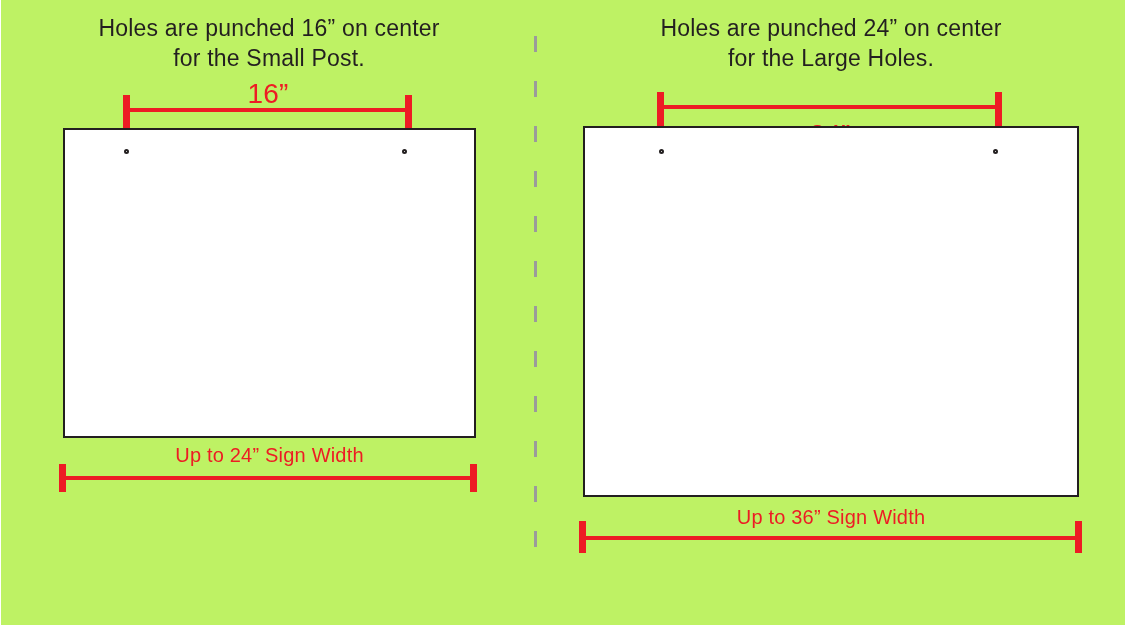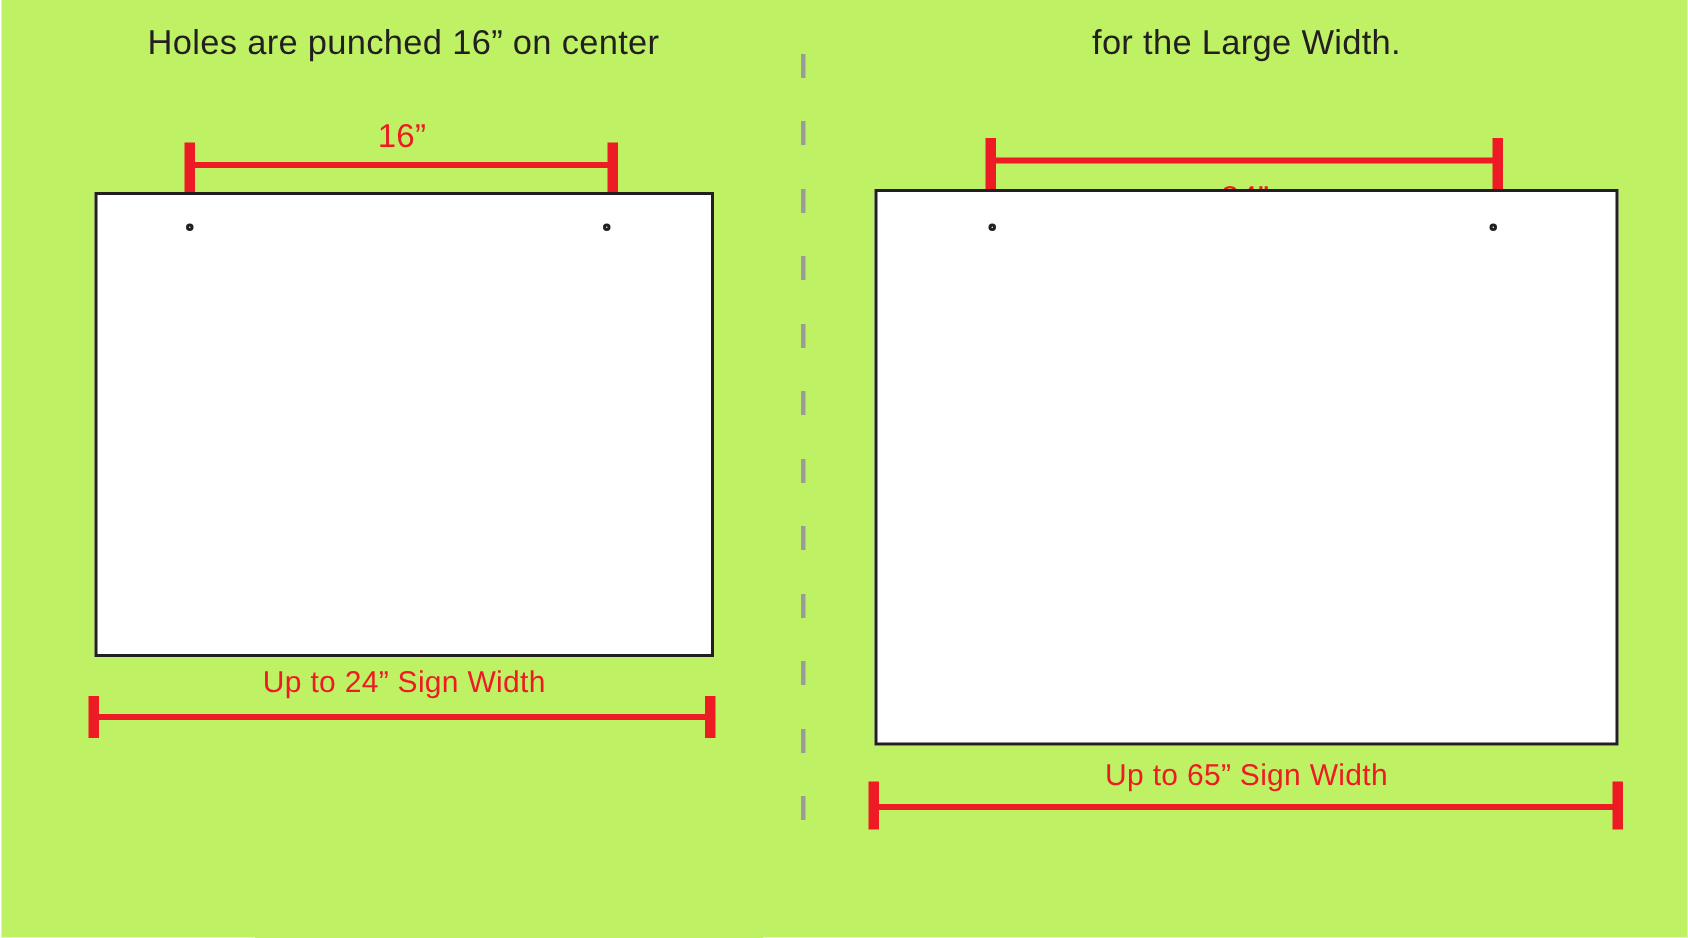--- a/index.html
+++ b/index.html
@@ -50,21 +50,21 @@
     position: absolute;
     width: 7px;
     background: var(--red, #ed1c24);
   }
   .dim-label {
     position: absolute;
     color: var(--red, #ed1c24);
     text-align: center;
     letter-spacing: 0.2px;
   }
-  .dim-label.spacing { font-size: 22px; }
+  .dim-label.spacing { font-size: 28px; }
   .dim-label.width   { font-size: 20px; }
 
   
   .divider {
     position: absolute;
     width: 3px;
     background: repeating-linear-gradient(
       to bottom,
       var(--divider, #9b9b9b) 0px,
       var(--divider, #9b9b9b) 16px,
@@ -74,20 +74,21 @@
   }
 </style>
 </head>
 <body>
 
 <div id="canvas">
 
   <div>
     <div class="panel-title" style="left:52px; top:13px; width:432px;">
       <div>Holes are punched 16” on center</div>
+      <div>for the Small Post.</div>
     </div>
 
     <div>
       <div class="dim-label spacing" style="left:126px; top:78px; width:282px;">16”</div>
       <div class="dim-line" style="left:126px; top:108px; width:282px;"></div>
       <div class="dim-tick" style="left:122px; top:95px; height:35px;"></div>
       <div class="dim-tick" style="left:404px; top:95px; height:35px;"></div>
     </div>
 
     <div class="sign" style="left:62px; top:128px; width:413px; height:310px;"></div>
@@ -99,35 +100,36 @@
       <div class="dim-line" style="left:62px; top:476px; width:411px;"></div>
       <div class="dim-tick" style="left:58px; top:464px; height:28px;"></div>
       <div class="dim-tick" style="left:469px; top:464px; height:28px;"></div>
     </div>
   </div>
 
   <div class="divider" style="left:533px; top:36px; height:540px;"></div>
 
   <div>
     <div class="panel-title" style="left:582px; top:13px; width:496px;">
-      <div>for the Large Width.</div>
+      <div>Holes are punched 24” on center</div>
+      <div>for the Large Holes.</div>
     </div>
 
     <div>
       <div class="dim-label spacing" style="left:660px; top:75px; width:338px;margin-top:44px;">24”</div>
       <div class="dim-line" style="left:660px; top:105px; width:338px;"></div>
       <div class="dim-tick" style="left:656px; top:92px; height:35px;"></div>
       <div class="dim-tick" style="left:994px; top:92px; height:35px;"></div>
     </div>
 
     <div class="sign" style="left:582px; top:126px; width:496px; height:371px;"></div>
     <div class="hole" style="left:658px; top:149px;"></div>
     <div class="hole" style="left:992px; top:149px;"></div>
 
     <div>
-      <div class="dim-label width" style="left:582px; top:506px; width:496px;">Up to 65” Sign Width</div>
+      <div class="dim-label width" style="left:582px; top:506px; width:496px;">Up to 36” Sign Width</div>
       <div class="dim-line" style="left:582px; top:536px; width:496px;"></div>
       <div class="dim-tick" style="left:578px; top:521px; height:32px;"></div>
       <div class="dim-tick" style="left:1074px; top:521px; height:32px;"></div>
     </div>
   </div>
 
 </div>
 
 </body></html>

